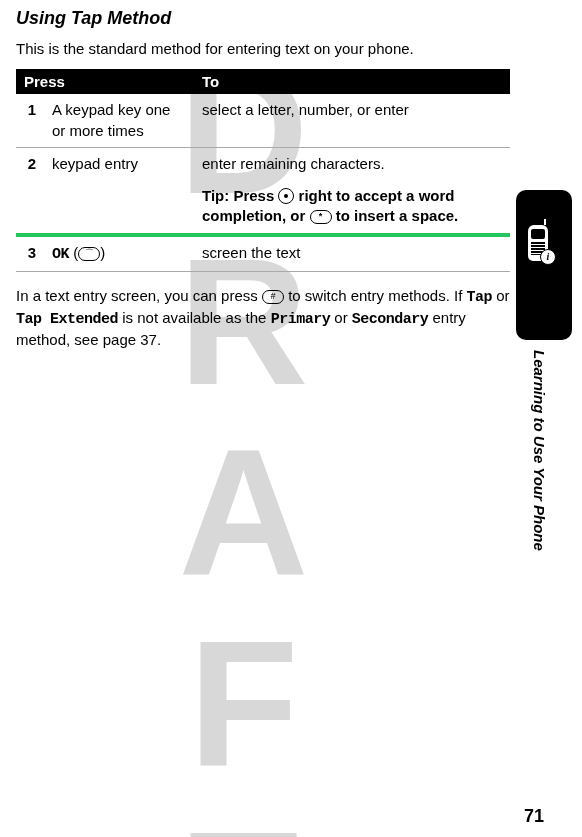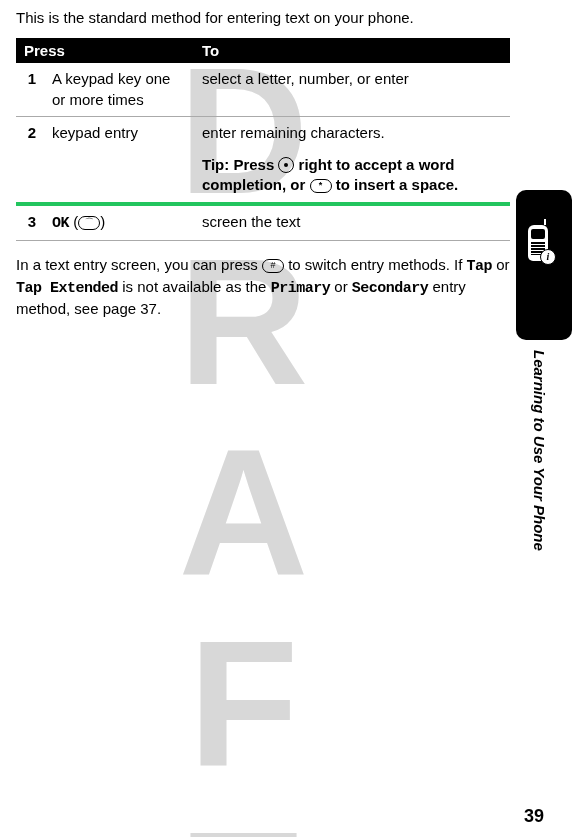--- a/index.html
+++ b/index.html
@@ -210,20 +210,21 @@
       <div class="phone-screen"></div>
       <div class="phone-keys"></div>
       <div class="info-badge">i</div>
     </div>
   </div>
 </div>
 
 <div class="vertical-label">Learning to Use Your Phone</div>
 
 <div class="content">
+  <h2 class="heading">Using Tap Method</h2>
 
   <p class="para">This is the standard method for entering text on your phone.</p>
 
 
   <table>
     <thead>
       <tr>
         <th colspan="2">Press</th>
         <th>To</th>
       </tr>
@@ -256,13 +257,13 @@
         <td>screen the text</td>
       </tr>
     </tbody>
   </table>
 
   <p class="para" style="margin-top:14px;">
     <span>In a text entry screen, you can press </span><span class="oval-key">#</span><span> to switch entry methods. If </span><span class="bold-display">Tap</span><span> or </span><span class="bold-display">Tap Extended</span><span> is not available as the </span><span class="bold-display">Primary</span><span> or </span><span class="bold-display">Secondary</span><span> entry method, see page 37.</span>
   </p>
 </div>
 
-<div class="page-num">39</div>
+<div class="page-num">71</div>
 
 </body></html>

